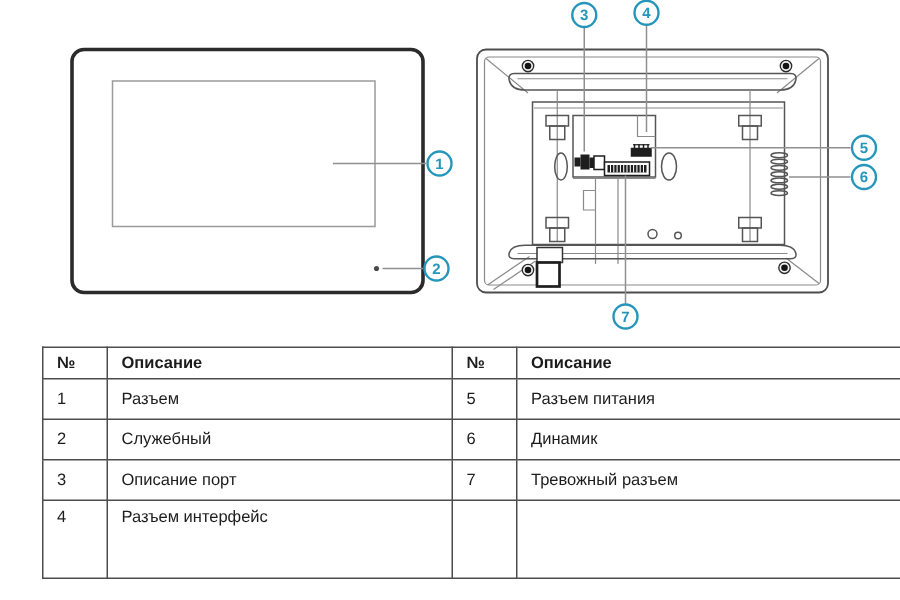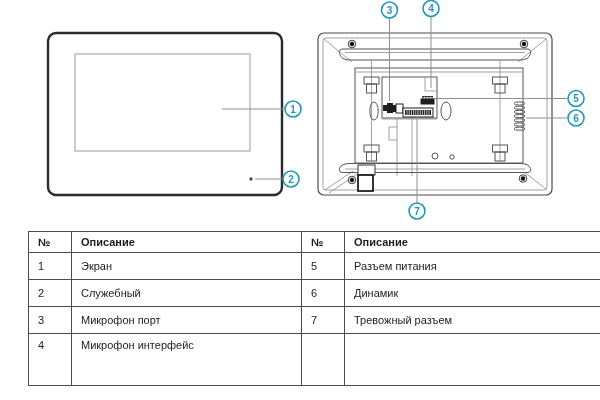--- a/index.html
+++ b/index.html
@@ -195,36 +195,36 @@
 <table id="legend">
   <tbody>
       <tr>
     <th class="num">№</th>
     <th class="descL">Описание</th>
     <th class="num">№</th>
     <th class="descR">Описание</th>
   </tr>
   <tr>
     <td>1</td>
-    <td>Экран</td>
+    <td>Разъем</td>
     <td>5</td>
     <td>Разъем питания</td>
   </tr>
   <tr>
     <td>2</td>
     <td>Служебный</td>
     <td>6</td>
     <td>Динамик</td>
   </tr>
   <tr>
     <td>3</td>
-    <td>Микрофон порт</td>
+    <td>Описание порт</td>
     <td>7</td>
     <td>Тревожный разъем</td>
   </tr>
   <tr class="tall">
     <td>4</td>
-    <td>Микрофон интерфейс</td>
+    <td>Разъем интерфейс</td>
     <td></td>
     <td></td>
   </tr>
 </tbody>
   </table>
 
 </body></html>

